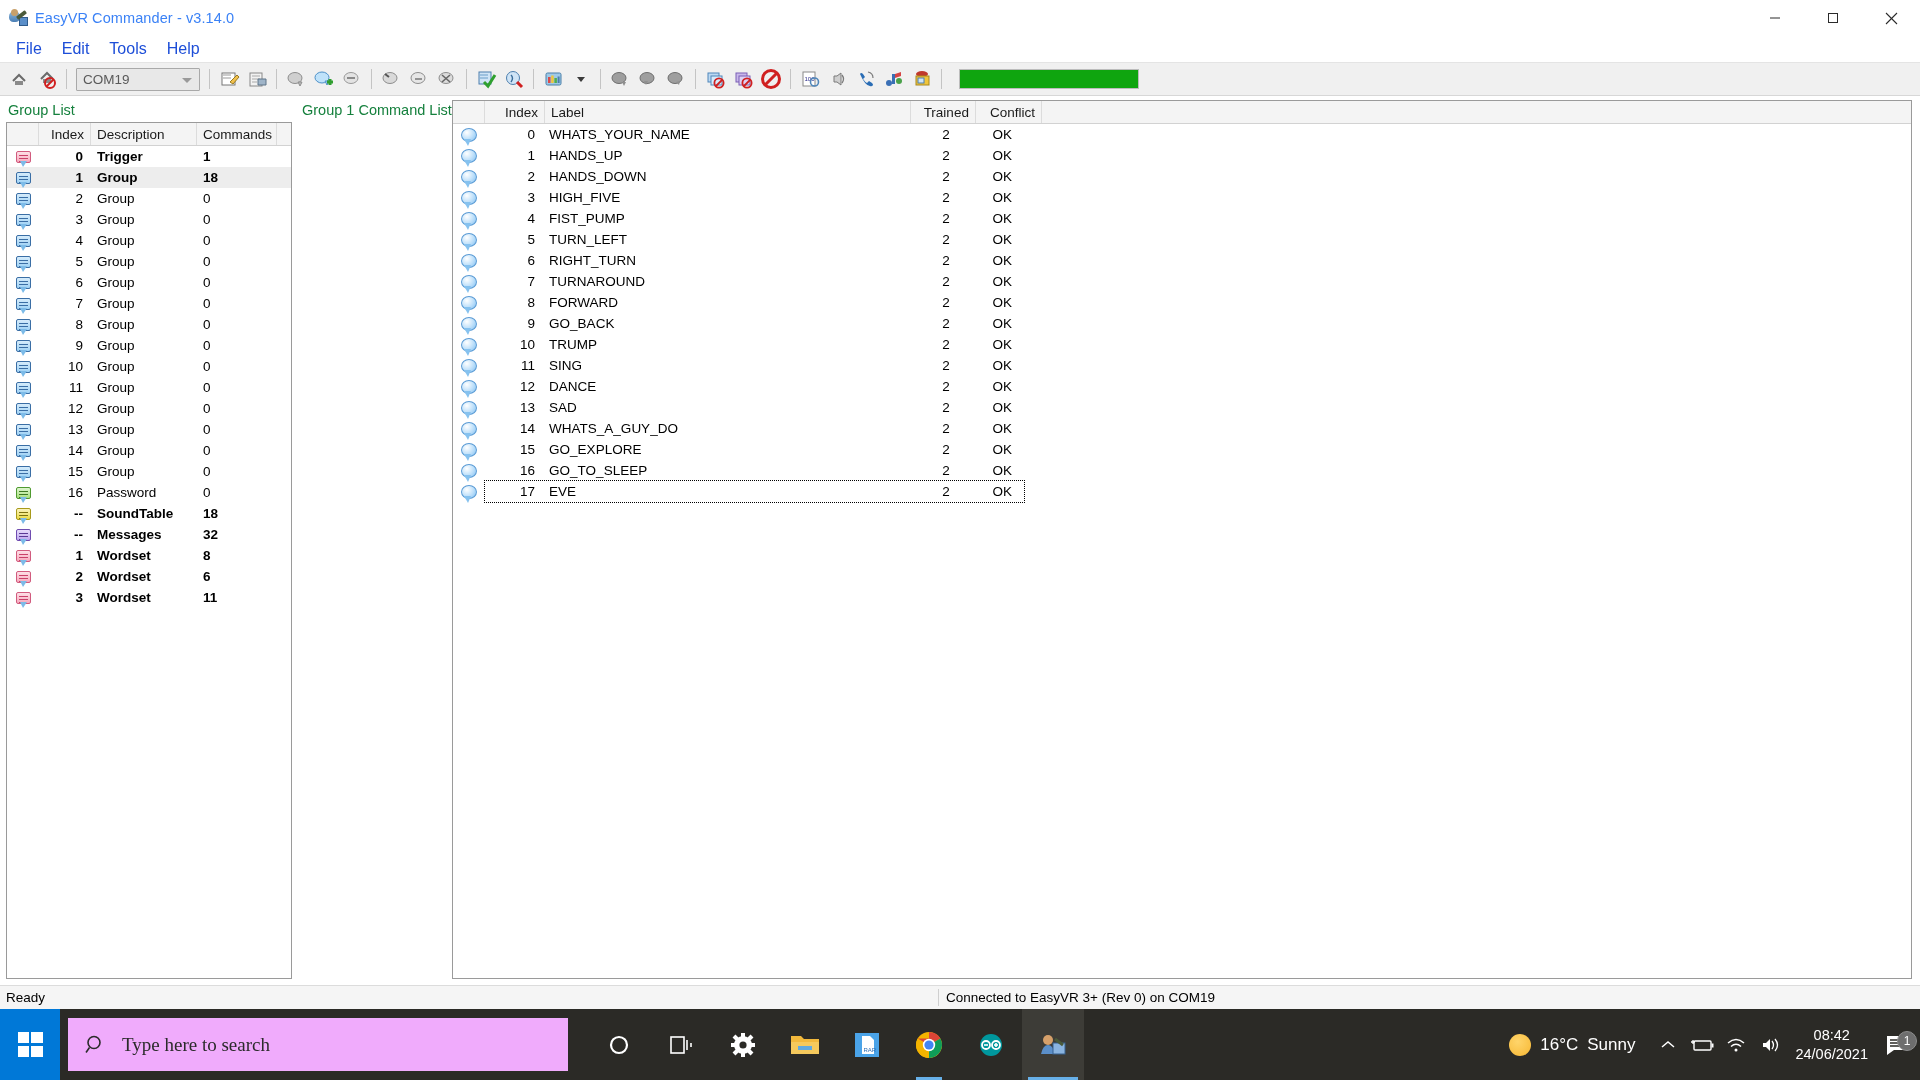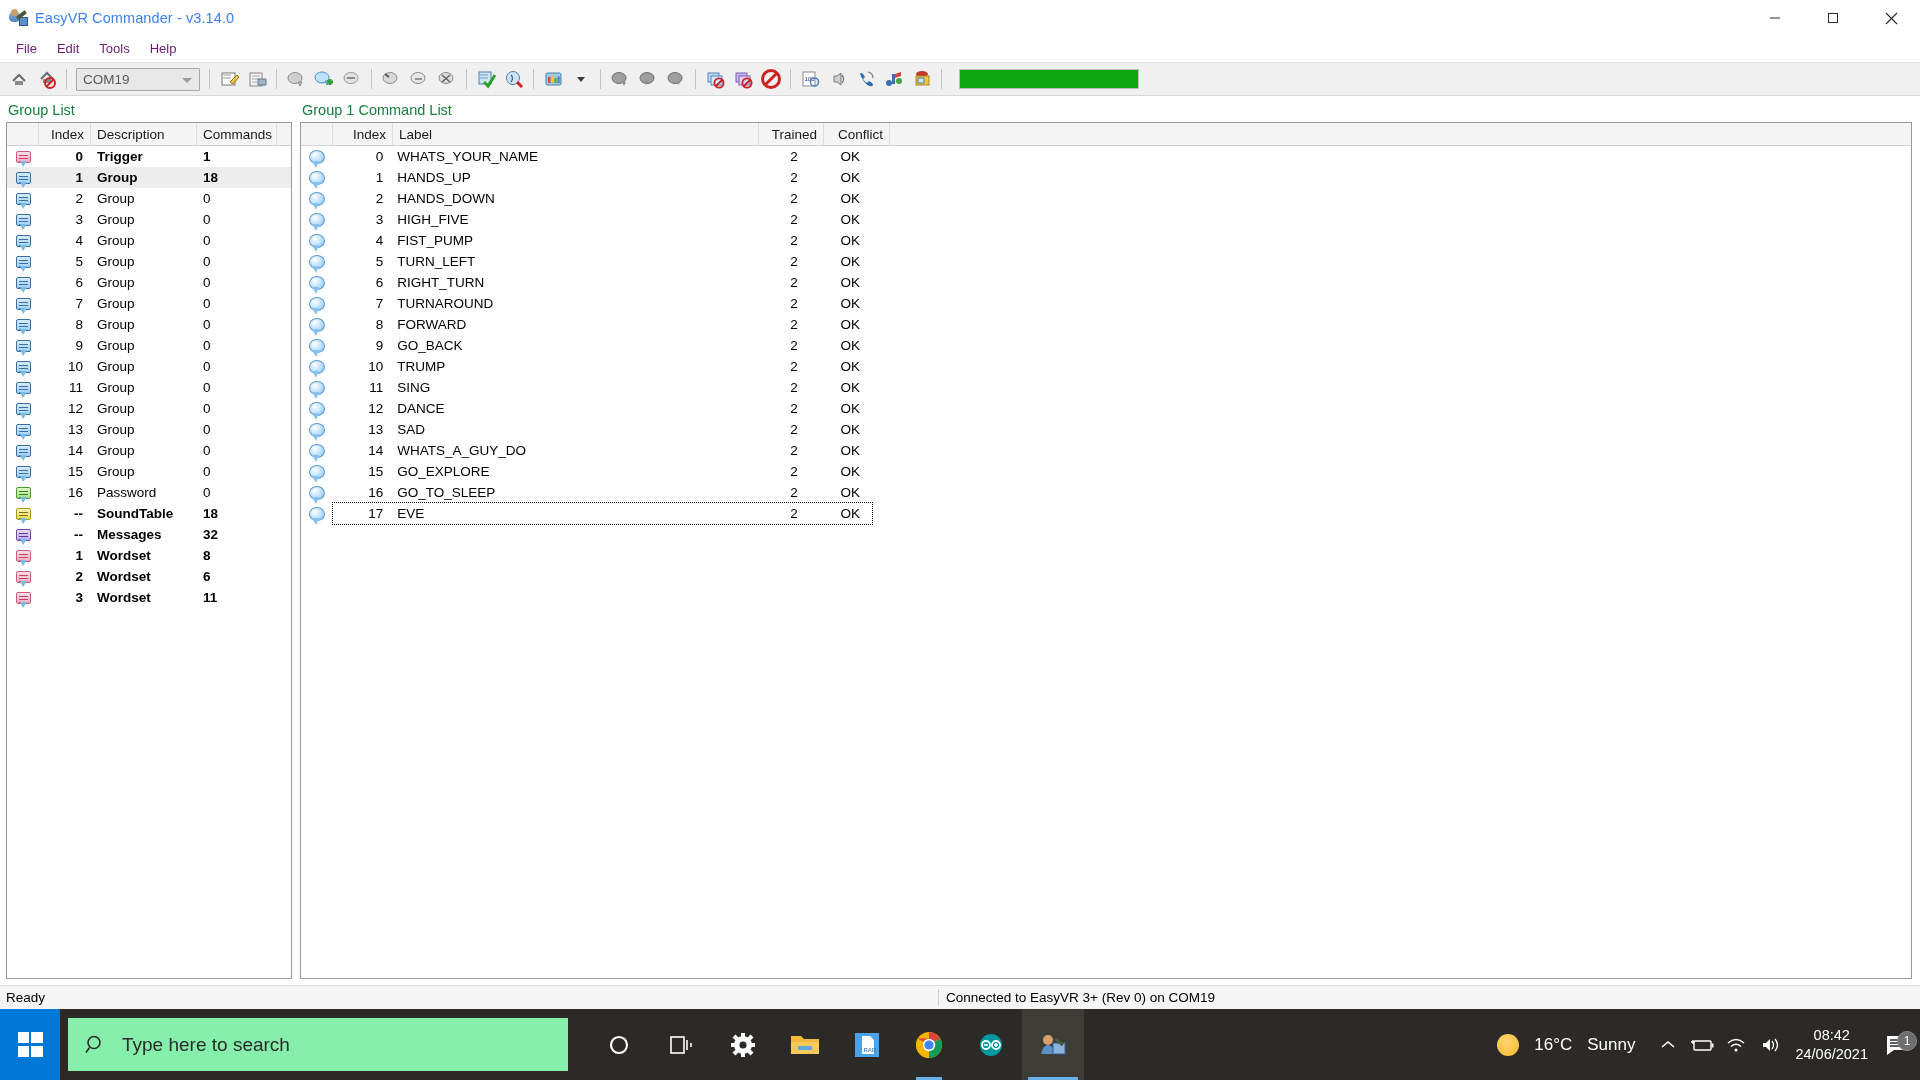--- a/index.html
+++ b/index.html
@@ -56,21 +56,21 @@
     color: #2b2b2b;
   }
   .win-btn svg { display: block; }
 
   
   .menubar {
     height: 26px; display: flex; align-items: center; padding-left: 6px;
     background: #ffffff; flex: none;
   }
   .menu-item {
-    font-size: 13px; color: #701a75; padding: 3px 10px; line-height: 18px;
+    font-size: 16px; color: #1d4ed8; padding: 3px 10px; line-height: 18px;
   }
 
   
   .toolbar {
     height: 34px; background: #f0f0f0;
     border-top: 1px solid #e4e4e4; border-bottom: 1px solid #d7d7d7;
     display: flex; align-items: center; padding: 0 5px; gap: 0px; flex: none;
   }
   .tb-btn {
     width: 28px; height: 28px; position: relative;
@@ -120,21 +120,21 @@
     position: absolute; left: 2px; height: 1px; background: #3a6ea5; width: 9px;
   }
   .bubble-rect .l1 { top: 3px; } .bubble-rect .l2 { top: 6px; } .bubble-rect .l3 { top: 9px; width: 6px; }
 
   
   .main {
     flex: 1 1 auto; position: relative; background: #ffffff;
     display: flex; padding: 0;
   }
   .pane-left  { width: 296px; flex: none; display: flex; flex-direction: column; padding: 4px 4px 6px 6px; }
-  .pane-right { flex: 1 1 auto; display: flex; flex-direction: column; padding: 4px 8px 6px 4px; }
+  .pane-right { flex: 1 1 auto; display: flex; flex-direction: row; padding: 4px 8px 6px 4px; }
   .pane-caption {
     font-size: 14.5px; color: #15803d; padding: 2px 0 4px 2px; flex: none;
   }
   .listbox {
     flex: 1 1 auto; border: 1px solid #9a9a9a; background: #fff;
     display: flex; flex-direction: column; overflow: hidden;
   }
   .lv-header {
     display: flex; height: 23px; background: #f4f4f4;
     border-bottom: 1px solid #d2d2d2; flex: none;
@@ -181,39 +181,39 @@
     position: absolute; left: 0; top: 1009px; width: 1920px; height: 71px;
     background: #2b2a26; display: flex; align-items: center;
   }
   .start-btn {
     width: 60px; height: 71px; display: flex; align-items: center; justify-content: center;
     background: #0078d7; flex: none;
   }
   .win-logo { width: 25px; height: 25px; display: grid; grid-template-columns: 1fr 1fr; grid-template-rows: 1fr 1fr; gap: 2.5px; }
   .win-logo div { background: #fff; }
   .search-box {
-    width: 500px; height: 53px; background: #86efac; margin-left: 8px;
-    display: flex; align-items: center; flex: none;
+    width: 500px; height: 53px; background: #f0abfc; margin-left: 8px;
+    display: flex; align-items: center; flex: none; font-family: Liberation Serif, serif;
   }
   .search-icon-wrap { width: 54px; display: flex; align-items: center; justify-content: center; }
   .search-text { font-size: 19px; color: #2b2b2b; }
   .tb-apps { display: flex; align-items: center; margin-left: 20px; gap: 0px; }
   .tb-app {
     width: 62px; height: 71px; display: flex; align-items: center; justify-content: center;
     position: relative; flex: none;
   }
   .tb-app.active { background: #3d3c37; }
   .tb-app.active::after {
     content: ""; position: absolute; left: 6px; right: 6px; bottom: 0; height: 3px; background: #67b0e8;
   }
   .tb-app.running::after {
     content: ""; position: absolute; left: 18px; right: 18px; bottom: 0; height: 3px; background: #67b0e8;
   }
   .tray { position: absolute; right: 0; display: flex; align-items: center; height: 71px; padding-right: 6px; }
-  .tray-weather { display: flex; align-items: center; gap: 15px; margin-right: 16px; }
+  .tray-weather { display: flex; align-items: center; gap: 9px; margin-right: 16px; }
   .sun-dot { width: 22px; height: 22px; border-radius: 50%; background: radial-gradient(circle at 40% 35%, #ffd56b, #f7b733); }
   .tray-text { font-size: 17px; color: #fff; }
   .tray-icon { width: 34px; display: flex; align-items: center; justify-content: center; color: #fff; }
   .clock { text-align: center; color: #fff; font-size: 14.5px; line-height: 19px; margin: 0 12px 0 8px; }
   .notif { position: relative; width: 34px; display: flex; align-items: center; justify-content: center; }
   .notif-badge {
     position: absolute; right: -3px; bottom: 6px; width: 20px; height: 20px; border-radius: 50%;
     background: #6e6e6e; color: #fff; font-size: 12px; display: flex; align-items: center; justify-content: center;
     border: 1px solid #8d8d8d;
   }

